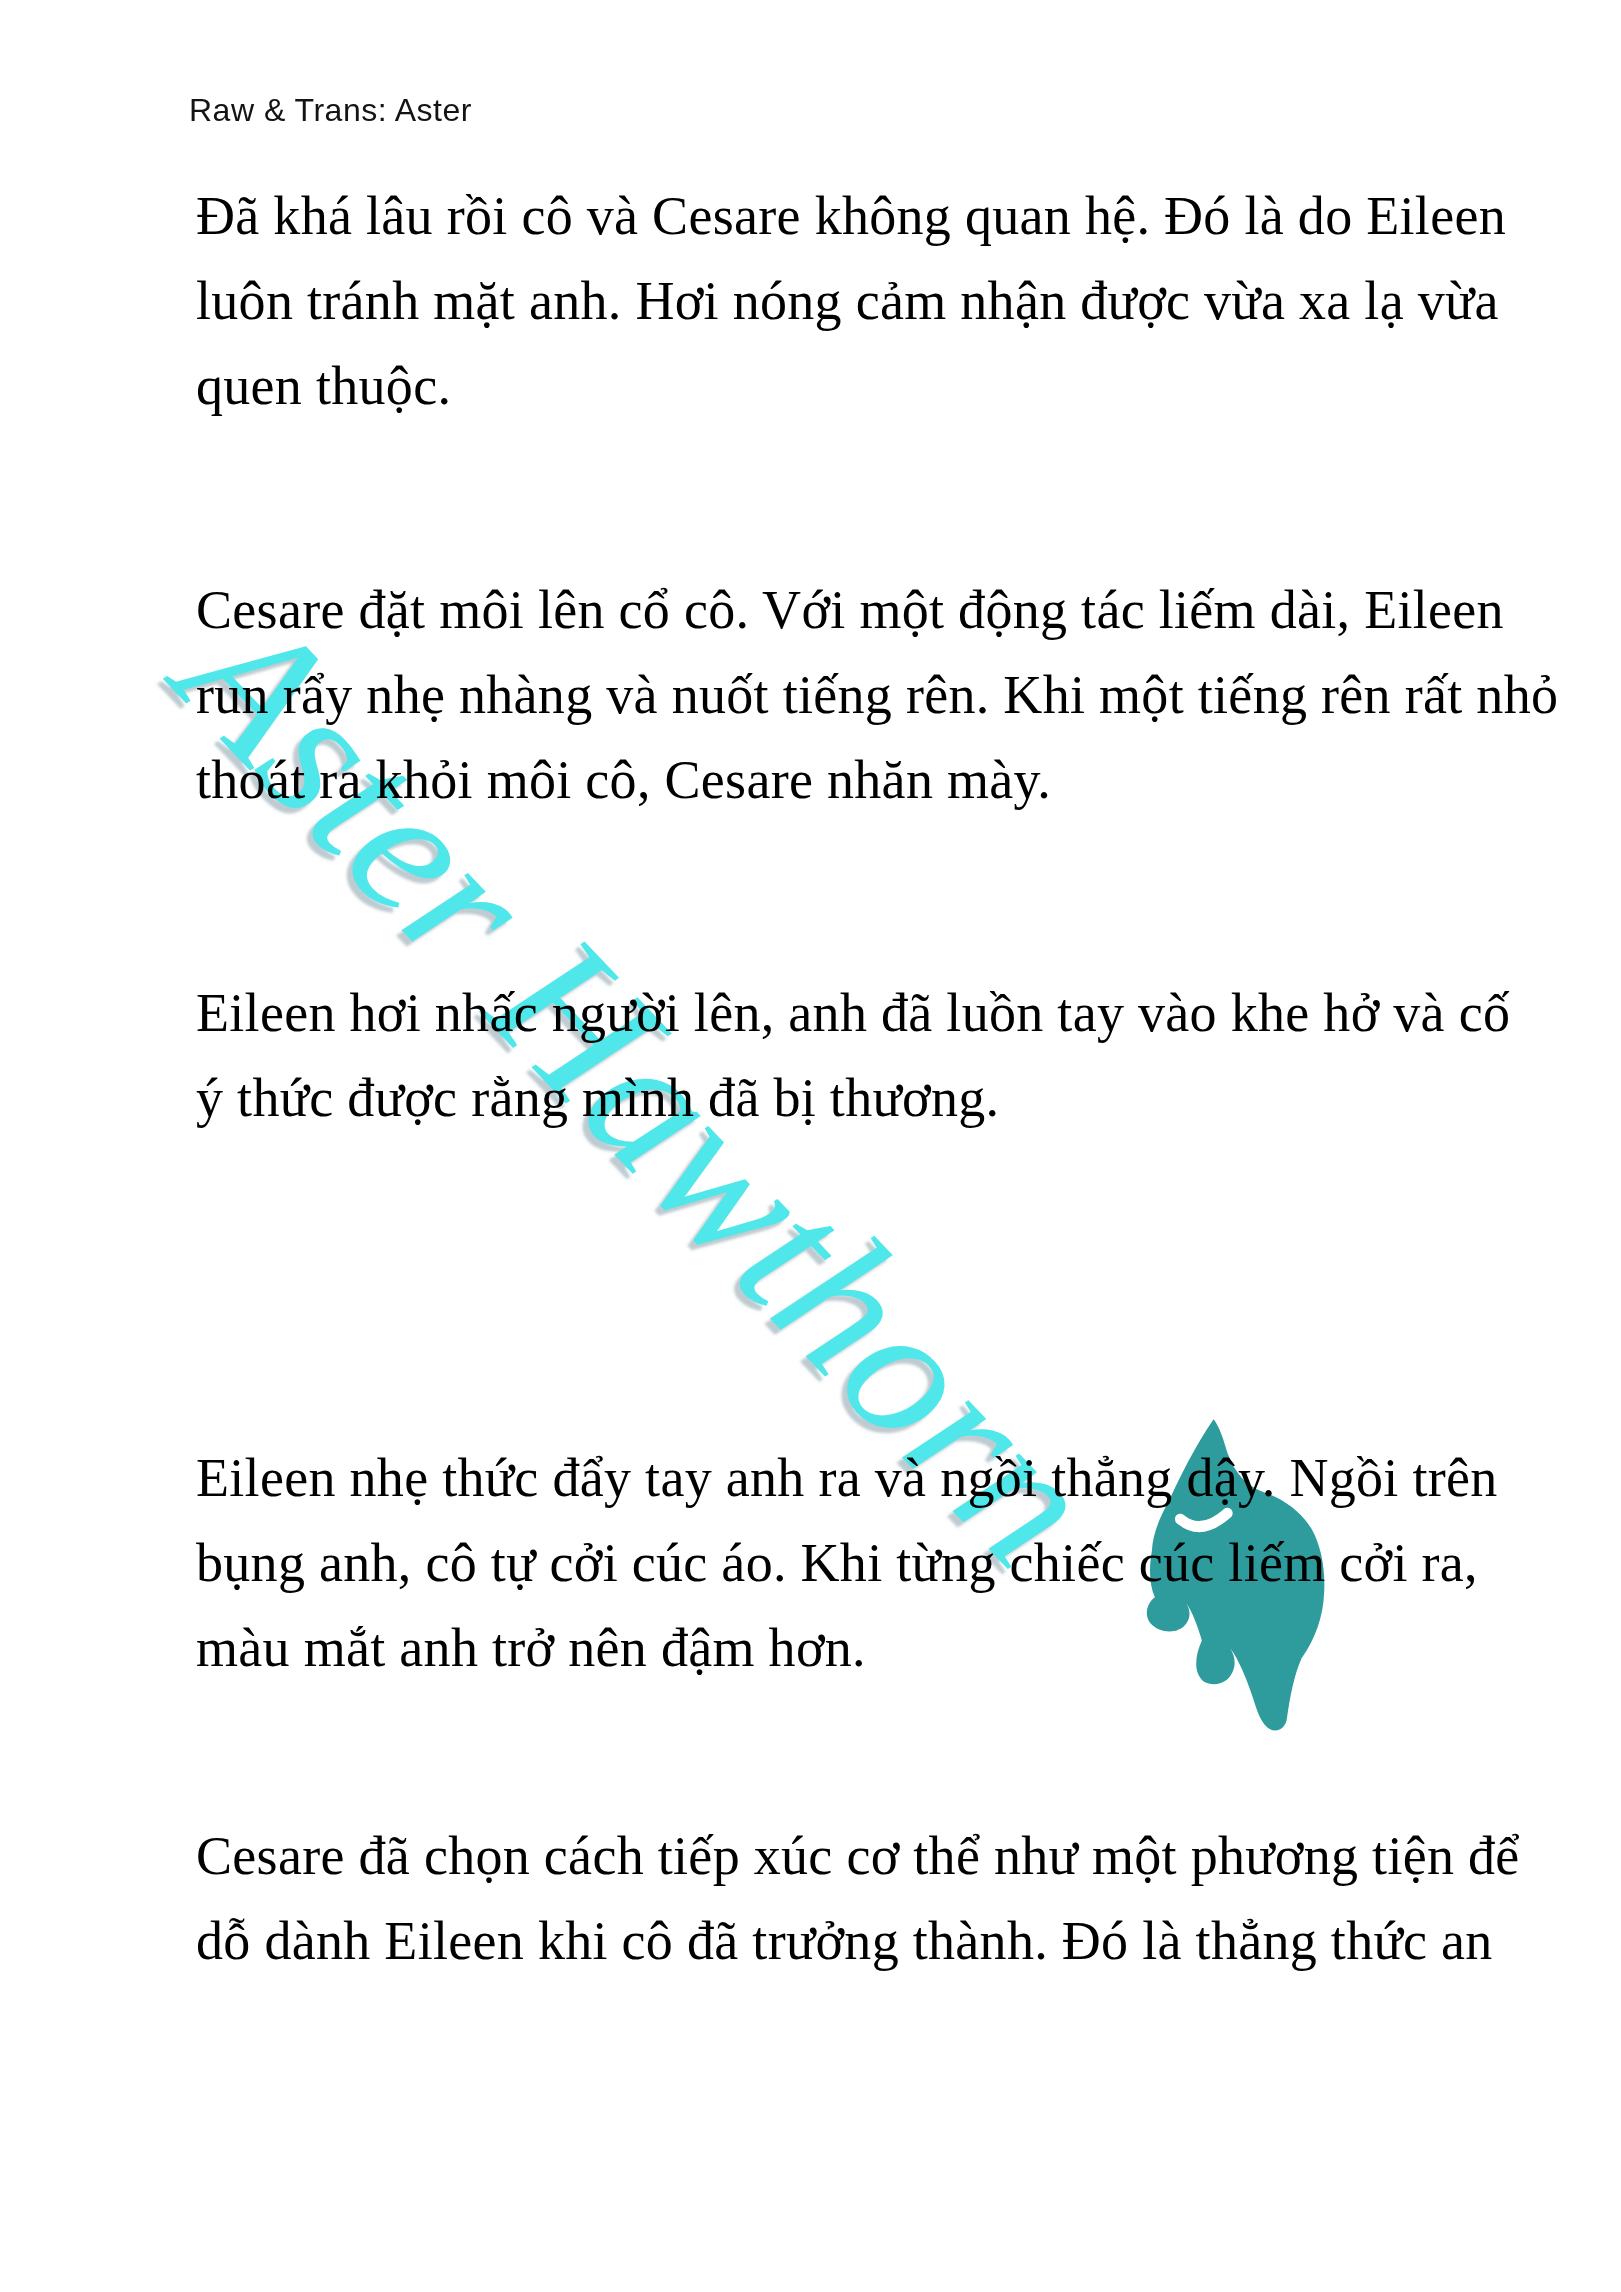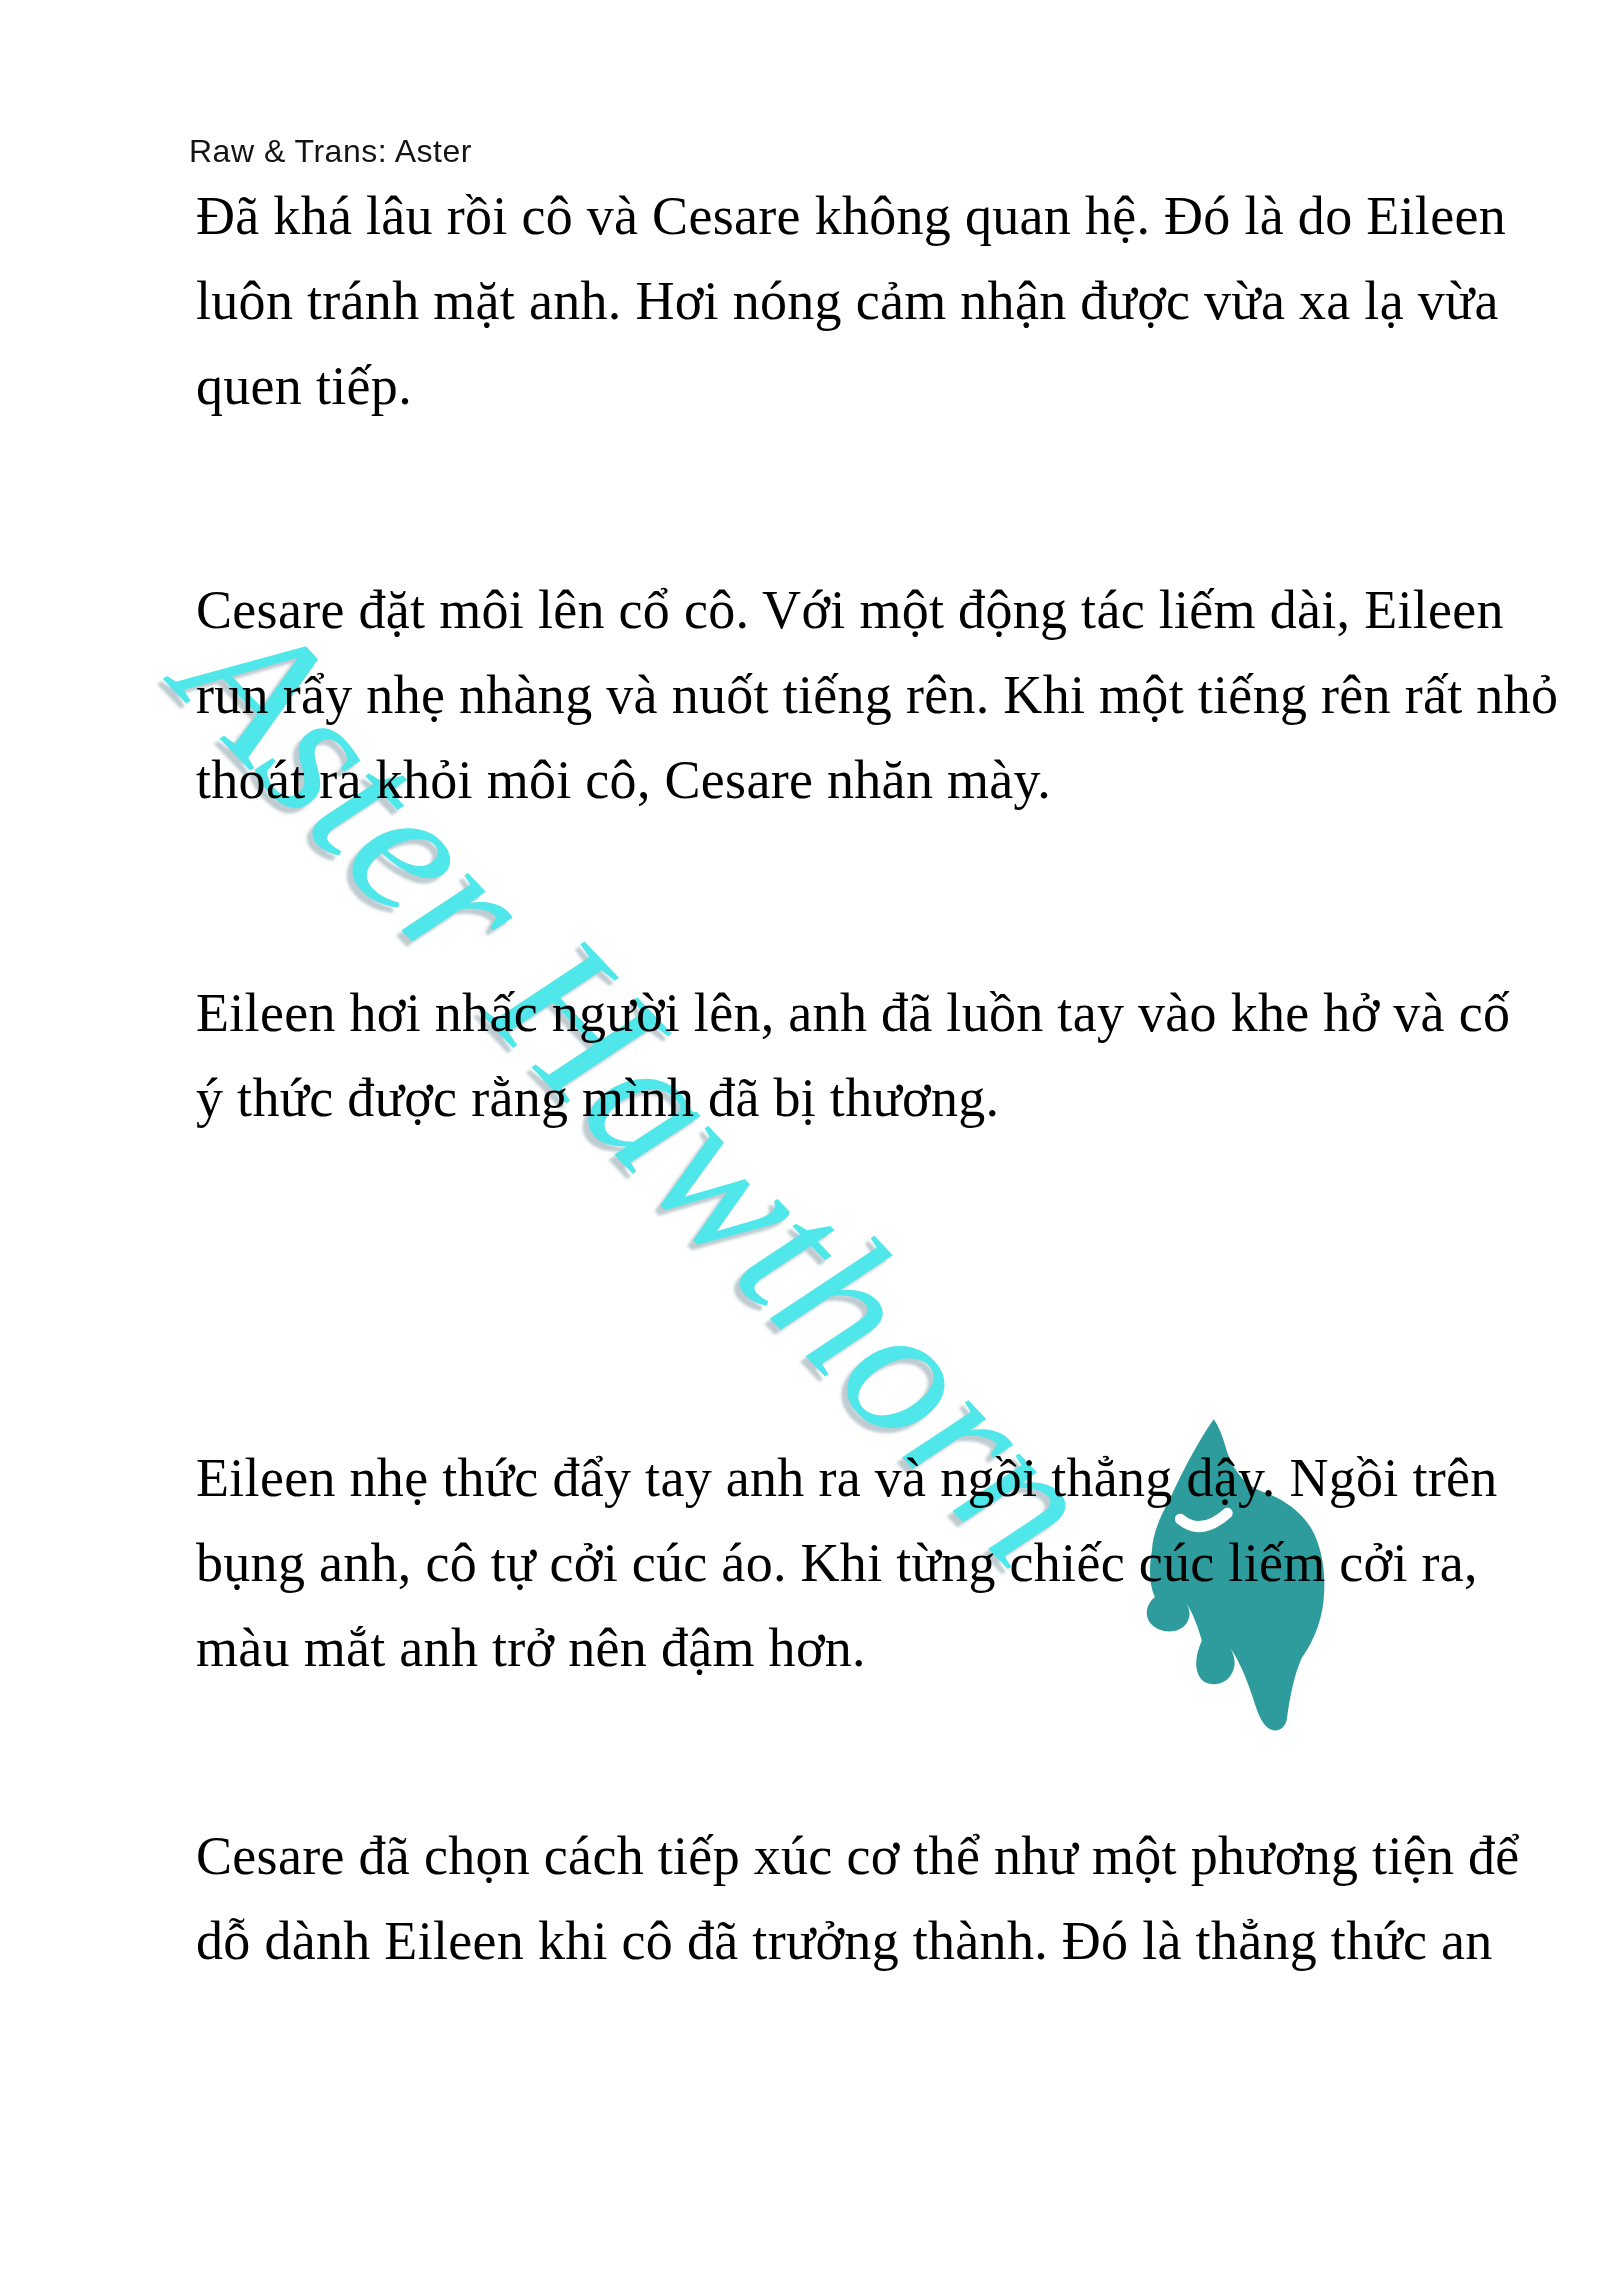--- a/index.html
+++ b/index.html
@@ -13,21 +13,20 @@
   }
   .credit{
     position:absolute;
     left:189px;
     top:92px;
     font-family:"Liberation Sans", sans-serif;
     font-size:32px;
     letter-spacing:0.5px;
     color:#141414;
     z-index:3;
-    margin-top:41px;
   }
   .watermark{
     position:absolute;
     left:286px;
     top:576px;
     font-family:"Liberation Serif", serif;
     font-style:italic;
     font-size:191px;
     line-height:1;
     color:#4fe7e9;
@@ -93,21 +92,21 @@
       C 88 58, 84 46, 78 38
       Z"></path>
     <path d="M 44 140 Q 65 158 92 134" fill="none" stroke="#ffffff" stroke-width="11" stroke-linecap="round"></path>
   </svg>
 
   <div class="credit">Raw &amp; Trans: Aster</div>
 
   <div class="para p1">
     <div>Đã khá lâu rồi cô và Cesare không quan hệ. Đó là do Eileen</div>
     <div>luôn tránh mặt anh. Hơi nóng cảm nhận được vừa xa lạ vừa</div>
-    <div>quen tiếp.</div>
+    <div>quen thuộc.</div>
   </div>
 
   <div class="para p2">
     <div>Cesare đặt môi lên cổ cô. Với một động tác liếm dài, Eileen</div>
     <div>run rẩy nhẹ nhàng và nuốt tiếng rên. Khi một tiếng rên rất nhỏ</div>
     <div>thoát ra khỏi môi cô, Cesare nhăn mày.</div>
   </div>
 
   <div class="para p3">
     <div>Eileen hơi nhấc người lên, anh đã luồn tay vào khe hở và cố</div>

